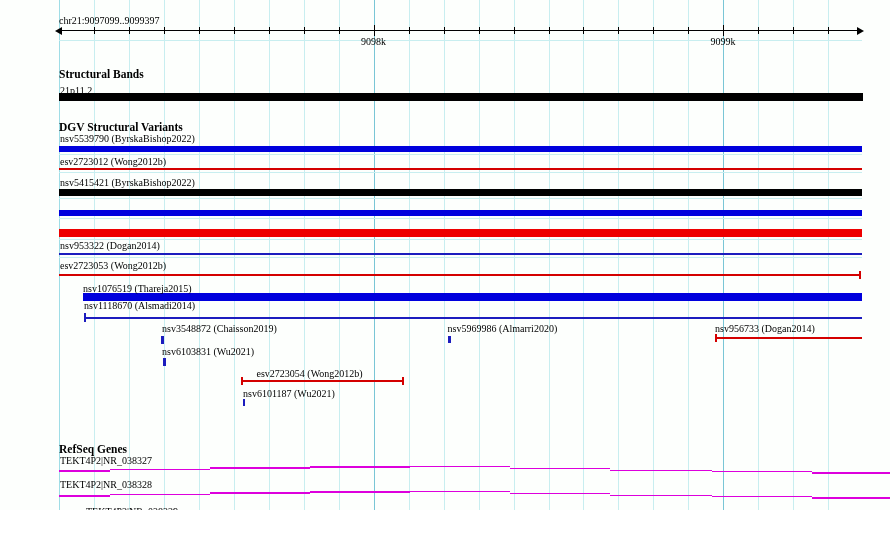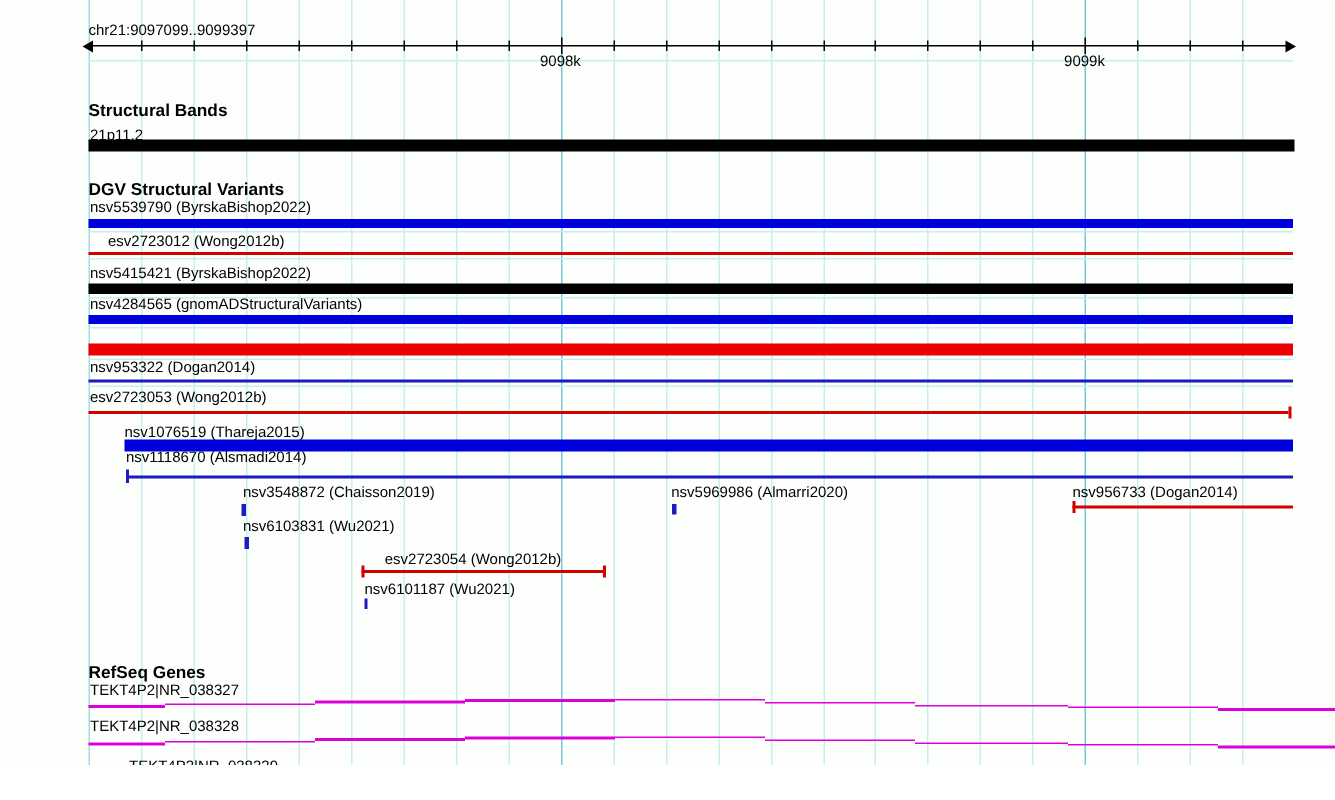--- a/index.html
+++ b/index.html
@@ -1,17 +1,17 @@
 <!DOCTYPE html>
 <html><head>
 <meta charset="utf-8">
 <style>
   html,body{margin:0;padding:0;background:#fff;}
   .stage{position:relative;width:890px;height:510px;background:#fdfffd;overflow:hidden;
-         font-family:Liberation Sans, sans-serif;}
+         font-family:Liberation Serif, serif;}
   .abs{position:absolute;}
   .g{z-index:0;}
   .gl{z-index:1;}
   .t{position:absolute;z-index:2;font-size:10px;line-height:10px;white-space:pre;color:#000;}
   .title{font-size:11.5px;line-height:11px;font-weight:bold;}
   .arwL{width:0;height:0;border:4px solid transparent;border-left:0;border-right:7px solid #000;background:none!important;}
   .arwR{width:0;height:0;border:4px solid transparent;border-right:0;border-left:7px solid #000;background:none!important;}
 </style>
 </head>
 <body>
@@ -76,25 +76,24 @@
     <div class="abs gl" style="left: 793.1px; top: 27px; width: 1px; height: 7.2px; background: rgb(0, 0, 0);"></div>
     <div class="abs gl" style="left: 828px; top: 27px; width: 1px; height: 7.2px; background: rgb(0, 0, 0);"></div>
     <div class="abs gl" style="left: 373.8px; top: 25px; width: 1.2px; height: 11px; background: rgb(0, 0, 0);"></div>
     <div class="t" style="left: 357.6px; top: 36.5px; width: 32px; text-align: center;">9098k</div>
     <div class="abs gl" style="left: 723.2px; top: 25px; width: 1.2px; height: 11px; background: rgb(0, 0, 0);"></div>
     <div class="t" style="left: 707px; top: 36.5px; width: 32px; text-align: center;">9099k</div>
     <div class="t" style="left: 60px; top: 86px;">21p11.2</div>
     <div class="abs gl" style="left: 59px; top: 92.6px; width: 803.5px; height: 8.6px; background: rgb(0, 0, 0);"></div>
     <div class="t" style="left: 60px; top: 134px;">nsv5539790 (ByrskaBishop2022)</div>
     <div class="abs gl" style="left: 59px; top: 145.7px; width: 803px; height: 6.6px; background: rgb(0, 0, 221);"></div>
-    <div class="t" style="left: 72px; top: 156.5px;">esv2723012 (Wong2012b)</div>
+    <div class="t" style="left: 60px; top: 156.5px;">esv2723012 (Wong2012b)</div>
     <div class="abs gl" style="left: 59px; top: 168px; width: 803px; height: 1.5px; background: rgb(212, 0, 0);"></div>
     <div class="t" style="left: 60px; top: 177.5px;">nsv5415421 (ByrskaBishop2022)</div>
     <div class="abs gl" style="left: 59px; top: 188.8px; width: 803px; height: 7.4px; background: rgb(0, 0, 0);"></div>
-    <div class="t" style="left: 60px; top: 198.5px;">nsv4284565 (gnomADStructuralVariants)</div>
     <div class="abs gl" style="left: 59px; top: 209.7px; width: 803px; height: 6.6px; background: rgb(0, 0, 221);"></div>
     <div class="abs gl" style="left: 59px; top: 229px; width: 803px; height: 8.3px; background: rgb(238, 0, 0);"></div>
     <div class="t" style="left: 60px; top: 240.5px;">nsv953322 (Dogan2014)</div>
     <div class="abs gl" style="left: 59px; top: 252.5px; width: 803px; height: 2px; background: rgb(28, 28, 190);"></div>
     <div class="t" style="left: 60px; top: 260.5px;">esv2723053 (Wong2012b)</div>
     <div class="abs gl" style="left: 59px; top: 274px; width: 799.7px; height: 1.5px; background: rgb(212, 0, 0);"></div>
     <div class="abs gl" style="left: 858.7px; top: 270.9px; width: 2.1px; height: 7.7px; background: rgb(212, 0, 0);"></div>
     <div class="t" style="left: 83px; top: 283.5px;">nsv1076519 (Thareja2015)</div>
     <div class="abs gl" style="left: 83px; top: 293px; width: 779px; height: 7.6px; background: rgb(0, 0, 221);"></div>
     <div class="t" style="left: 84px; top: 301px;">nsv1118670 (Alsmadi2014)</div>

